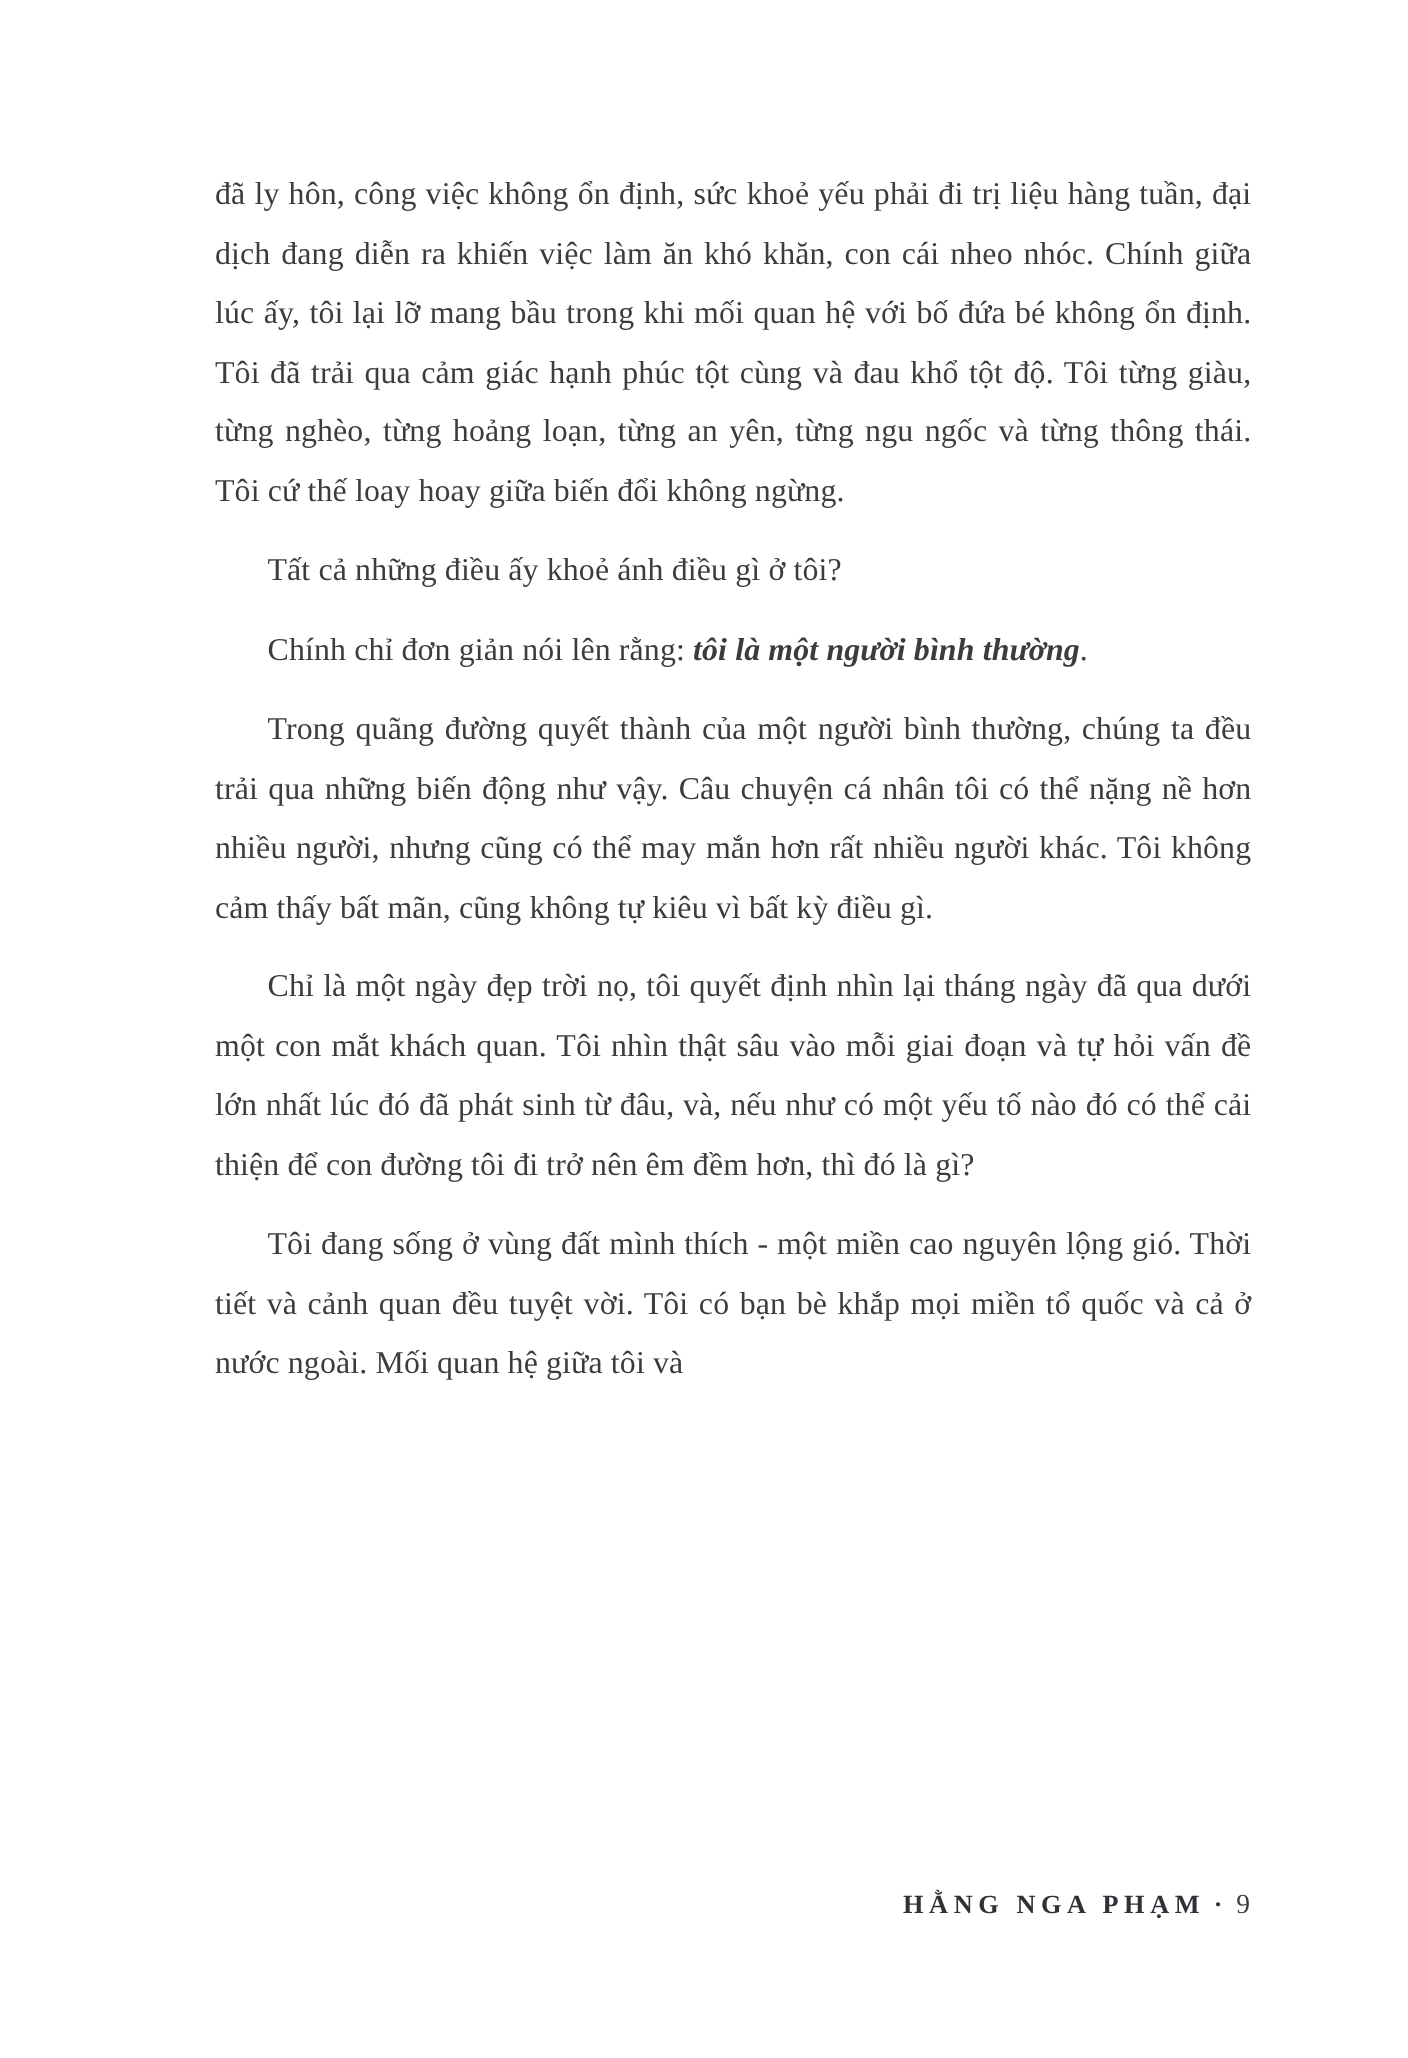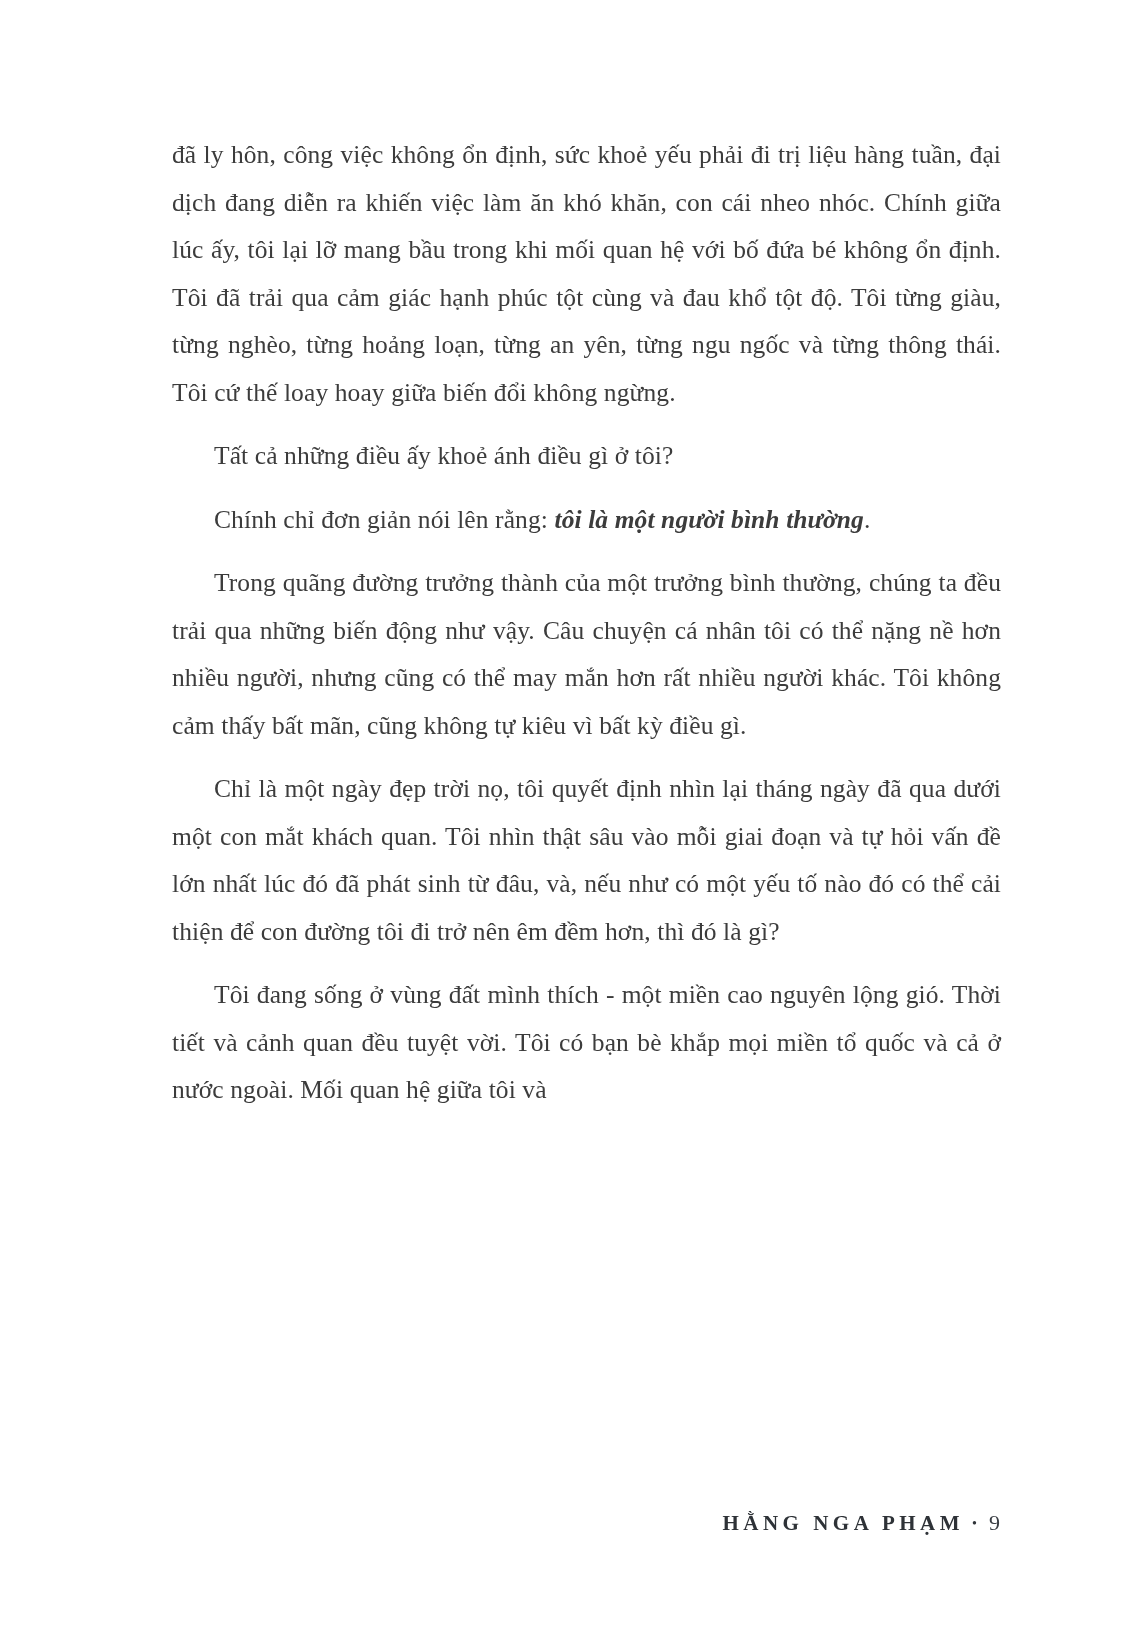--- a/index.html
+++ b/index.html
@@ -68,21 +68,21 @@
 </style>
 </head>
 <body>
 
 <div class="page">
 
   <div class="text-block" style="color: rgb(60, 60, 60);">
       <p><span class="seg-normal">đã ly hôn, công việc không ổn định, sức khoẻ yếu phải đi trị liệu hàng tuần, đại dịch đang diễn ra khiến việc làm ăn khó khăn, con cái nheo nhóc. Chính giữa lúc ấy, tôi lại lỡ mang bầu trong khi mối quan hệ với bố đứa bé không ổn định. Tôi đã trải qua cảm giác hạnh phúc tột cùng và đau khổ tột độ. Tôi từng giàu, từng nghèo, từng hoảng loạn, từng an yên, từng ngu ngốc và từng thông thái. Tôi cứ thế loay hoay giữa biến đổi không ngừng.</span></p>
       <p class="indent"><span class="seg-normal">Tất cả những điều ấy khoẻ ánh điều gì ở tôi?</span></p>
       <p class="indent"><span class="seg-normal">Chính chỉ đơn giản nói lên rằng: </span><span class="seg-bold-italic">tôi là một người bình thường</span><span class="seg-normal">.</span></p>
-      <p class="indent"><span class="seg-normal">Trong quãng đường trưởng thành của một trưởng bình thường, chúng ta đều trải qua những biến động như vậy. Câu chuyện cá nhân tôi có thể nặng nề hơn nhiều người, nhưng cũng có thể may mắn hơn rất nhiều người khác. Tôi không cảm thấy bất mãn, cũng không tự kiêu vì bất kỳ điều gì.</span></p>
+      <p class="indent"><span class="seg-normal">Trong quãng đường quyết thành của một người bình thường, chúng ta đều trải qua những biến động như vậy. Câu chuyện cá nhân tôi có thể nặng nề hơn nhiều người, nhưng cũng có thể may mắn hơn rất nhiều người khác. Tôi không cảm thấy bất mãn, cũng không tự kiêu vì bất kỳ điều gì.</span></p>
       <p class="indent"><span class="seg-normal">Chỉ là một ngày đẹp trời nọ, tôi quyết định nhìn lại tháng ngày đã qua dưới một con mắt khách quan. Tôi nhìn thật sâu vào mỗi giai đoạn và tự hỏi vấn đề lớn nhất lúc đó đã phát sinh từ đâu, và, nếu như có một yếu tố nào đó có thể cải thiện để con đường tôi đi trở nên êm đềm hơn, thì đó là gì?</span></p>
       <p class="indent"><span class="seg-normal">Tôi đang sống ở vùng đất mình thích - một miền cao nguyên lộng gió. Thời tiết và cảnh quan đều tuyệt vời. Tôi có bạn bè khắp mọi miền tổ quốc và cả ở nước ngoài. Mối quan hệ giữa tôi và</span></p>
     </div>
 
   <div class="footer">
     <span class="author">HẰNG NGA PHẠM</span><span class="bullet">•</span><span class="page-num">9</span>
   </div>
 
 </div>
 

